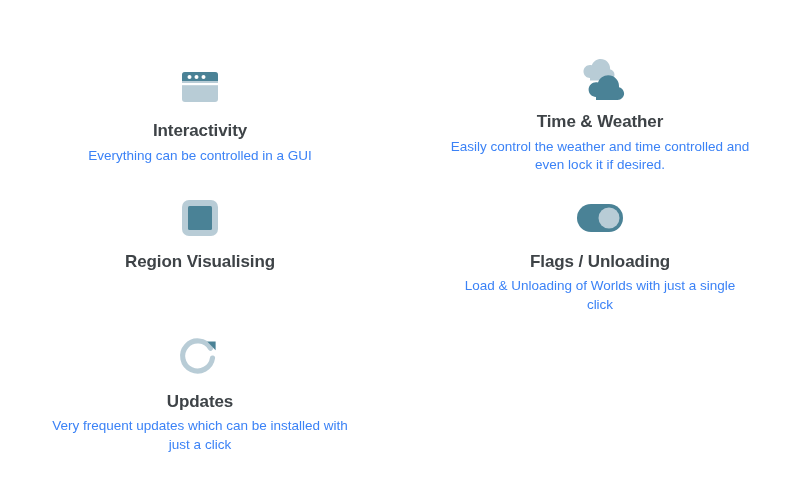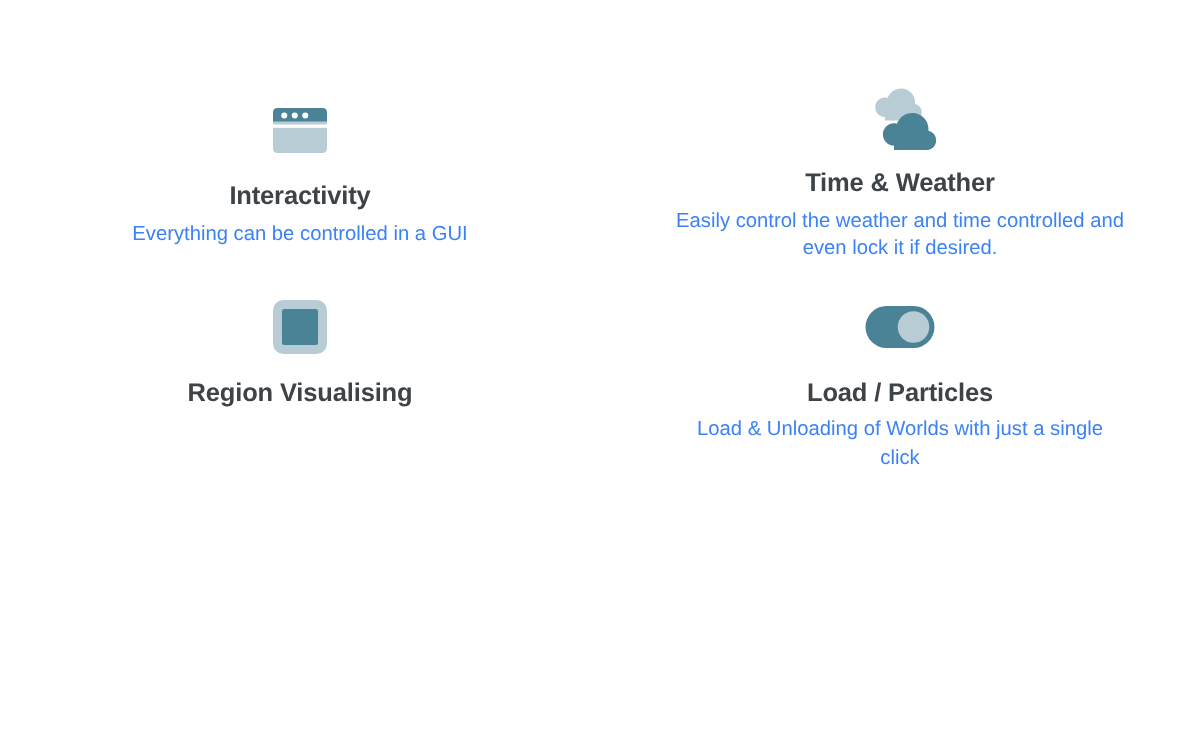--- a/index.html
+++ b/index.html
@@ -100,18 +100,28 @@
   </div>
 
 
   <div class="feature row-3">
     <div class="feature-icon">
       <svg width="48" height="32" viewBox="0 0 48 32" aria-hidden="true">
         <rect x="1" y="2" width="46" height="28" rx="14" fill="#4a8296"></rect>
         <circle cx="33" cy="16" r="10.5" fill="#b8ccd6"></circle>
       </svg>
     </div>
-    <div class="feature-title">Load / Particles</div>
+    <div class="feature-title">Flags / Unloading</div>
     <div class="feature-desc">Load &amp; Unloading of Worlds with just a single click</div>
   </div>
 
+  <div class="feature row-3">
+    <div class="feature-icon">
+      <svg width="46" height="46" viewBox="0 0 46 46" aria-hidden="true">
+        <path d="M33.5 13.2A15 15 0 1 0 35.5 23" fill="none" stroke="#b8ccd6" stroke-width="5.2" stroke-linecap="round"></path>
+        <path d="M30.2 6.6 L38.6 6.6 L38.6 15.2 Z" fill="#4a8296"></path>
+      </svg>
+    </div>
+    <div class="feature-title">Updates</div>
+    <div class="feature-desc">Very frequent updates which can be installed with just a click</div>
+  </div>
 
 </div>
 
 </body></html>

